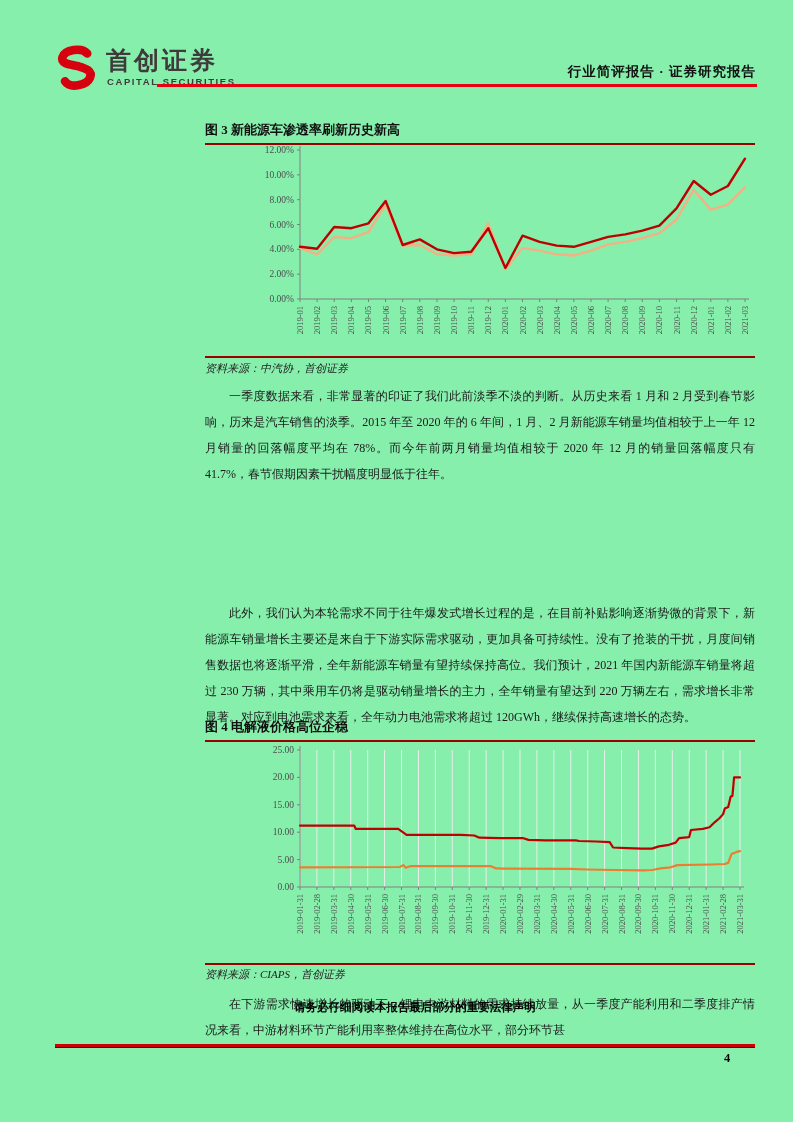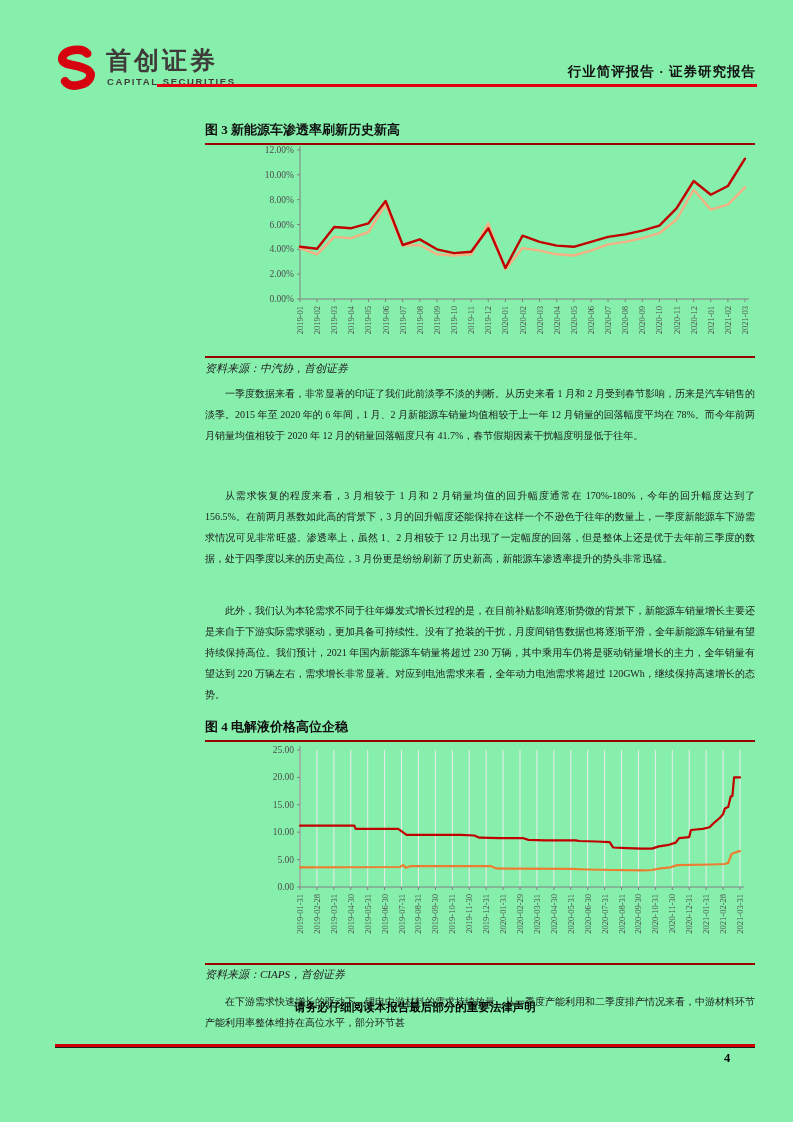--- a/index.html
+++ b/index.html
@@ -15,21 +15,21 @@
   .report-type{font-weight:bold;font-size:13.5px;color:#111;letter-spacing:1px;}
   .header-rule{height:3px;background:#e60012;}
 
   
   .fig-title{font-family:Liberation Serif, serif;font-weight:bold;
              font-size:13px;color:#111;border-bottom:2px solid #990000;padding-bottom:4px;}
   .fig-botline{border-top:2px solid #990000;height:0;}
   .fig-source{font-style:italic;font-size:11px;color:#222;}
 
   
-  .para{width:550px;font-size:10px;line-height:21px;text-align:justify;
+  .para{width:550px;font-size:12px;line-height:26px;text-align:justify;
         text-indent:2em;color:#1a1a1a;}
 
   
   .chart-wrap{width:550px;}
   .legend{display:flex;justify-content:center;align-items:center;gap:28px;height:16px;}
   .legend-item{display:flex;align-items:center;gap:5px;}
   .legend-swatch{display:inline-block;width:26px;height:2.5px;}
   .legend-label{font-size:10.5px;color:#333;}
   svg text.tick{font-family:"Liberation Serif","DejaVu Serif",serif;fill:#4d4d4d;}
 
@@ -132,21 +132,20 @@
         <text x="543" y="162" text-anchor="end" font-size="8.5px" class="tick" transform="rotate(-90 543 162)">2021-03</text>
         <polyline points="95.0,104.1 112.1,110.3 129.2,92.9 146.3,94.2 163.5,88.0 180.6,60.6 197.7,101.6 214.8,101.0 231.9,110.3 249.0,111.5 266.2,110.3 283.3,79.3 300.4,125.2 317.5,104.1 334.6,106.6 351.7,110.3 368.8,111.5 386.0,106.6 403.1,100.4 420.2,97.9 437.3,94.2 454.4,89.2 471.5,75.5 488.7,45.7 505.8,65.6 522.9,60.6 540.0,43.3" fill="none" stroke="#F5B183" stroke-width="2.4" stroke-linejoin="round" stroke-linecap="round"></polyline>
         <polyline points="95.0,102.8 112.1,104.7 129.2,83.0 146.3,84.2 163.5,79.3 180.6,56.9 197.7,101.0 214.8,95.4 231.9,105.3 249.0,109.1 266.2,107.8 283.3,84.2 300.4,124.0 317.5,91.7 334.6,97.9 351.7,101.6 368.8,102.8 386.0,97.9 403.1,92.9 420.2,90.4 437.3,86.7 454.4,81.7 471.5,64.4 488.7,37.0 505.8,50.7 522.9,42.0 540.0,14.7" fill="none" stroke="#C00000" stroke-width="2.4" stroke-linejoin="round" stroke-linecap="round"></polyline>
       </svg>
   </div>
 
   <div class="abs fig-botline" style="left:205px;top:356px;width:550px;"></div>
   <div class="abs fig-source" style="left:205px;top:361px;">资料来源：中汽协，首创证券</div>
 
   <div class="abs para" style="left:205px;top:383px;">一季度数据来看，非常显著的印证了我们此前淡季不淡的判断。从历史来看 1 月和 2 月受到春节影响，历来是汽车销售的淡季。2015 年至 2020 年的 6 年间，1 月、2 月新能源车销量均值相较于上一年 12 月销量的回落幅度平均在 78%。而今年前两月销量均值相较于 2020 年 12 月的销量回落幅度只有 41.7%，春节假期因素干扰幅度明显低于往年。</div>
-  <div class="abs para" style="left:205px;top:485px;">从需求恢复的程度来看，3 月相较于 1 月和 2 月销量均值的回升幅度通常在 170%-180%，今年的回升幅度达到了 156.5%。在前两月基数如此高的背景下，3 月的回升幅度还能保持在这样一个不逊色于往年的数量上，一季度新能源车下游需求情况可见非常旺盛。渗透率上，虽然 1、2 月相较于 12 月出现了一定幅度的回落，但是整体上还是优于去年前三季度的数据，处于四季度以来的历史高位，3 月份更是纷纷刷新了历史新高，新能源车渗透率提升的势头非常迅猛。</div>
   <div class="abs para" style="left:205px;top:600px;">此外，我们认为本轮需求不同于往年爆发式增长过程的是，在目前补贴影响逐渐势微的背景下，新能源车销量增长主要还是来自于下游实际需求驱动，更加具备可持续性。没有了抢装的干扰，月度间销售数据也将逐渐平滑，全年新能源车销量有望持续保持高位。我们预计，2021 年国内新能源车销量将超过 230 万辆，其中乘用车仍将是驱动销量增长的主力，全年销量有望达到 220 万辆左右，需求增长非常显著。对应到电池需求来看，全年动力电池需求将超过 120GWh，继续保持高速增长的态势。</div>
 
   <div class="abs fig-title" style="left:205px;top:718px;width:550px;">图 4 电解液价格高位企稳</div>
 
   <div class="abs chart-wrap" style="left:205px;top:741px;">
     <svg id="chart2" width="550" height="206">
         <line x1="95" x2="95" y1="9" y2="146" stroke="#ececec" stroke-width="1"></line>
         <line x1="111.92307692307692" x2="111.92307692307692" y1="9" y2="146" stroke="#ececec" stroke-width="1"></line>
         <line x1="128.84615384615384" x2="128.84615384615384" y1="9" y2="146" stroke="#ececec" stroke-width="1"></line>
         <line x1="145.76923076923077" x2="145.76923076923077" y1="9" y2="146" stroke="#ececec" stroke-width="1"></line>

